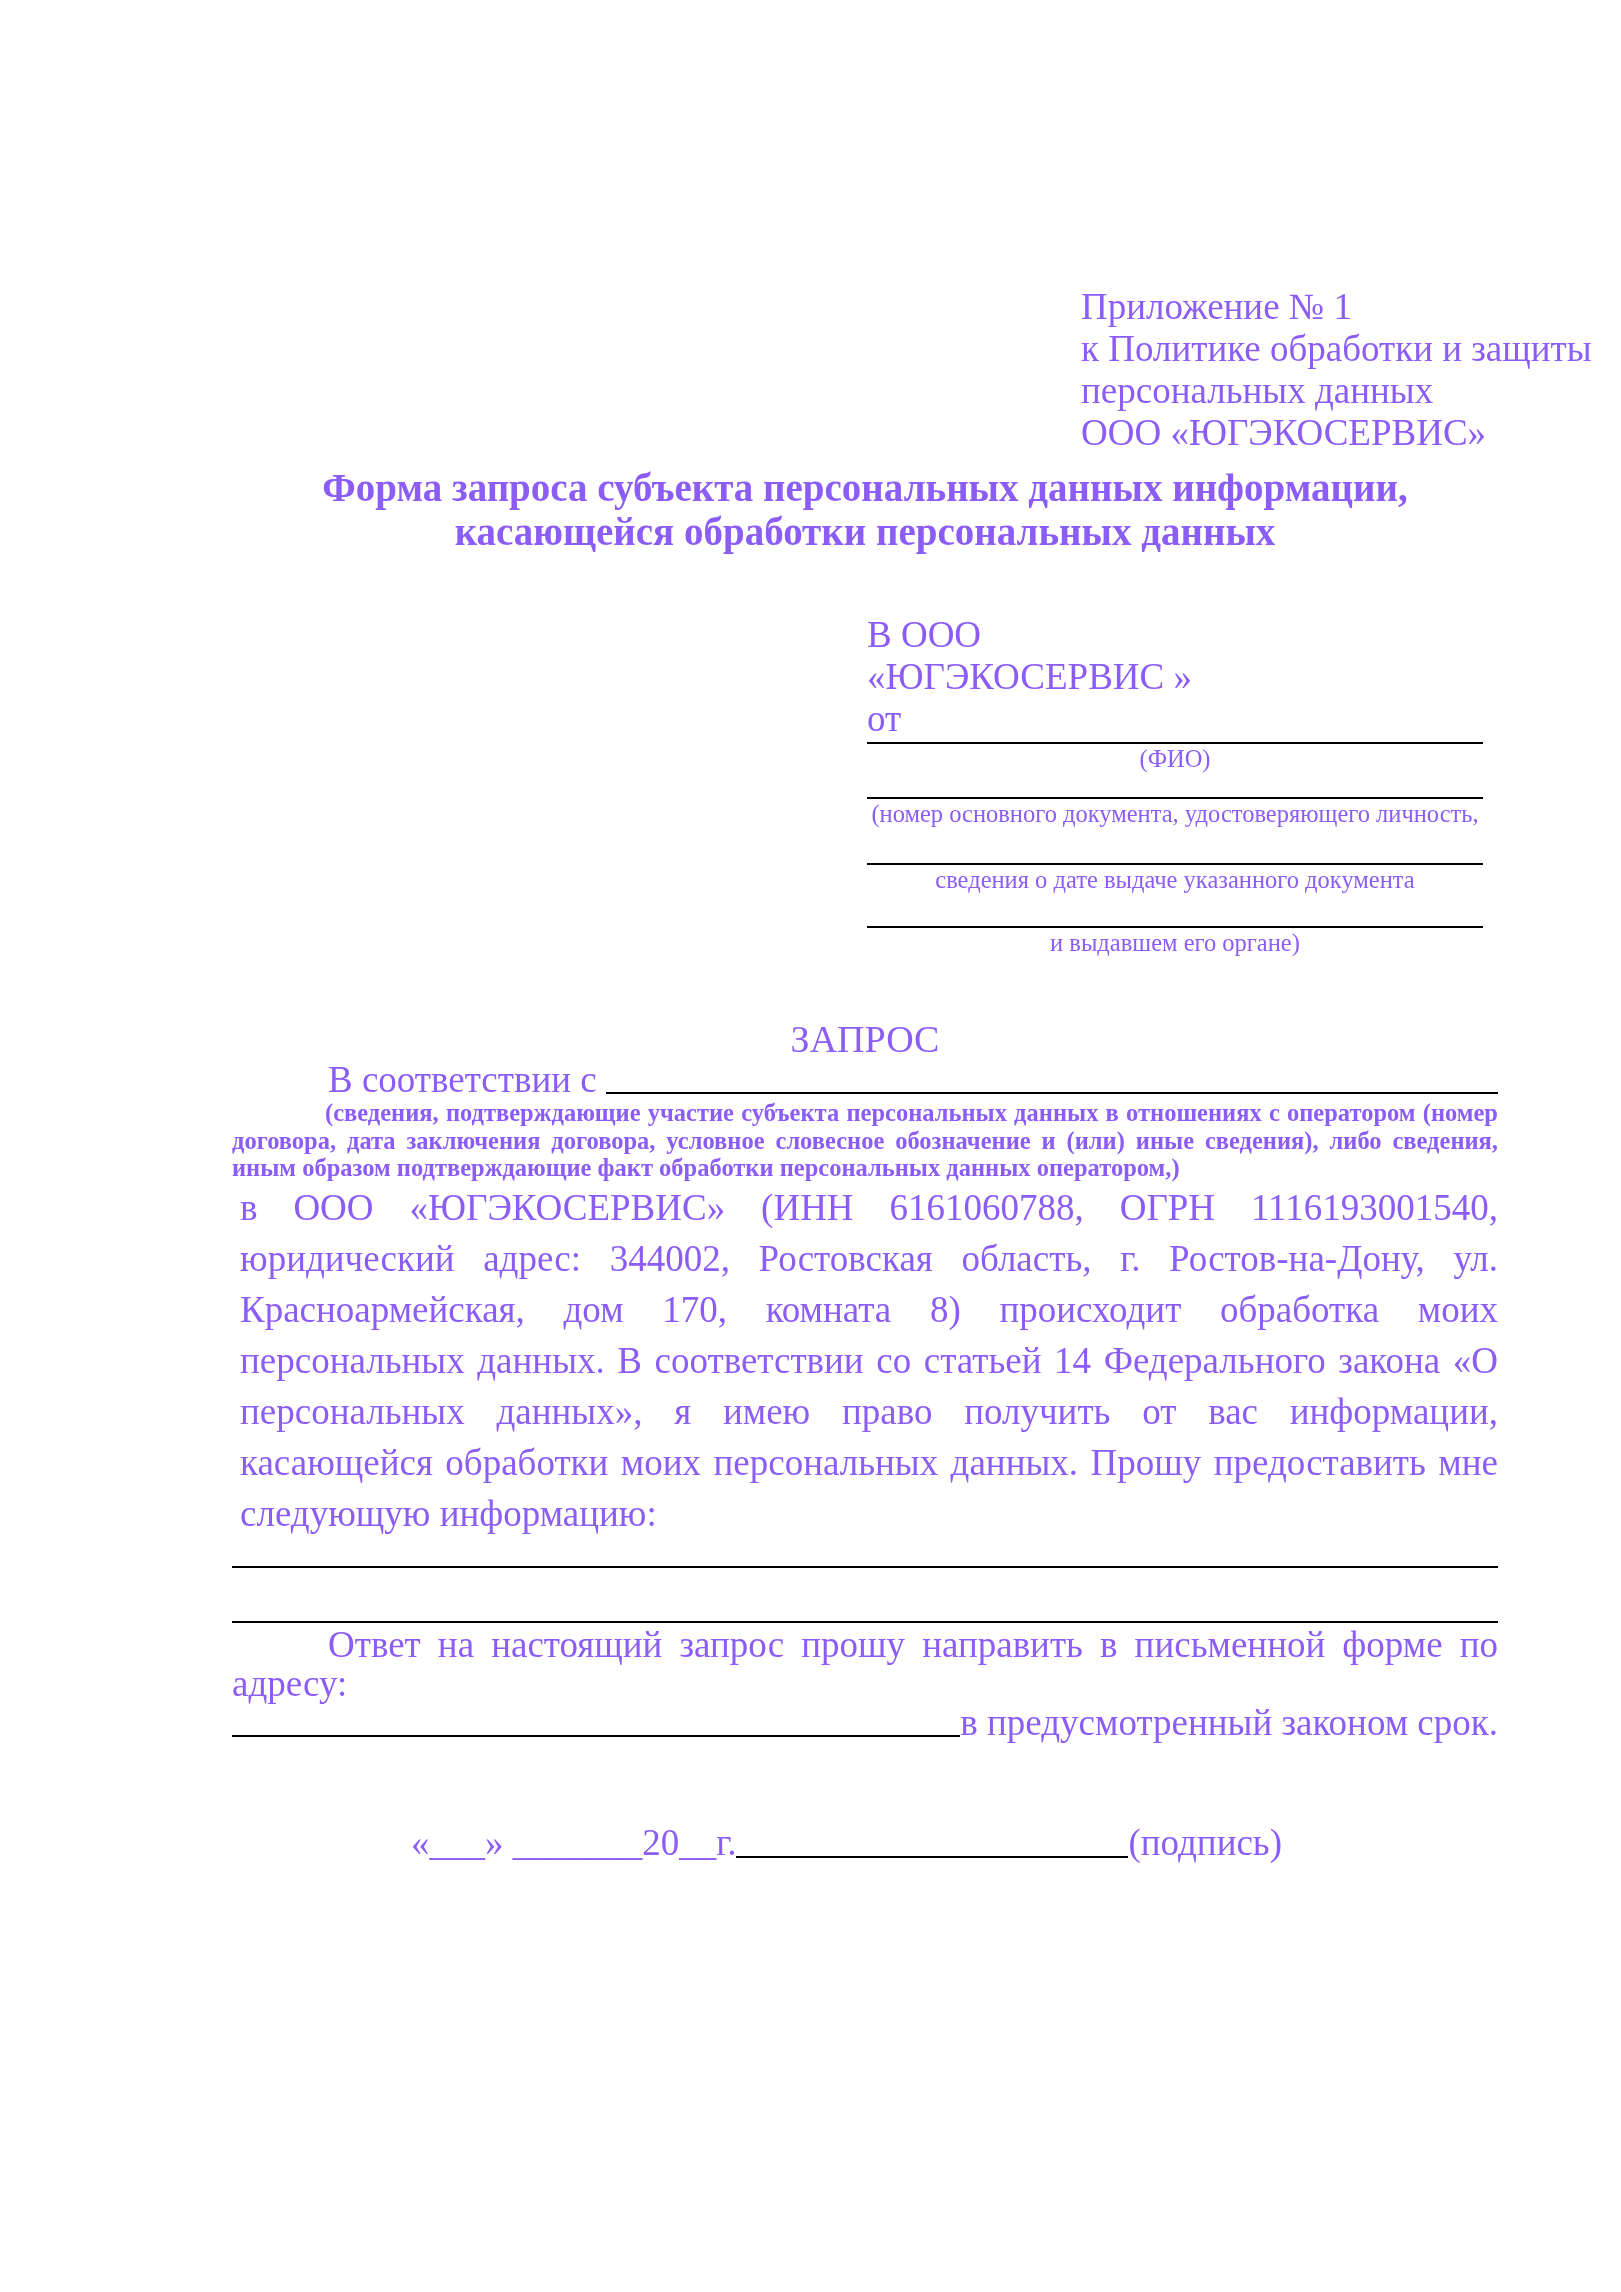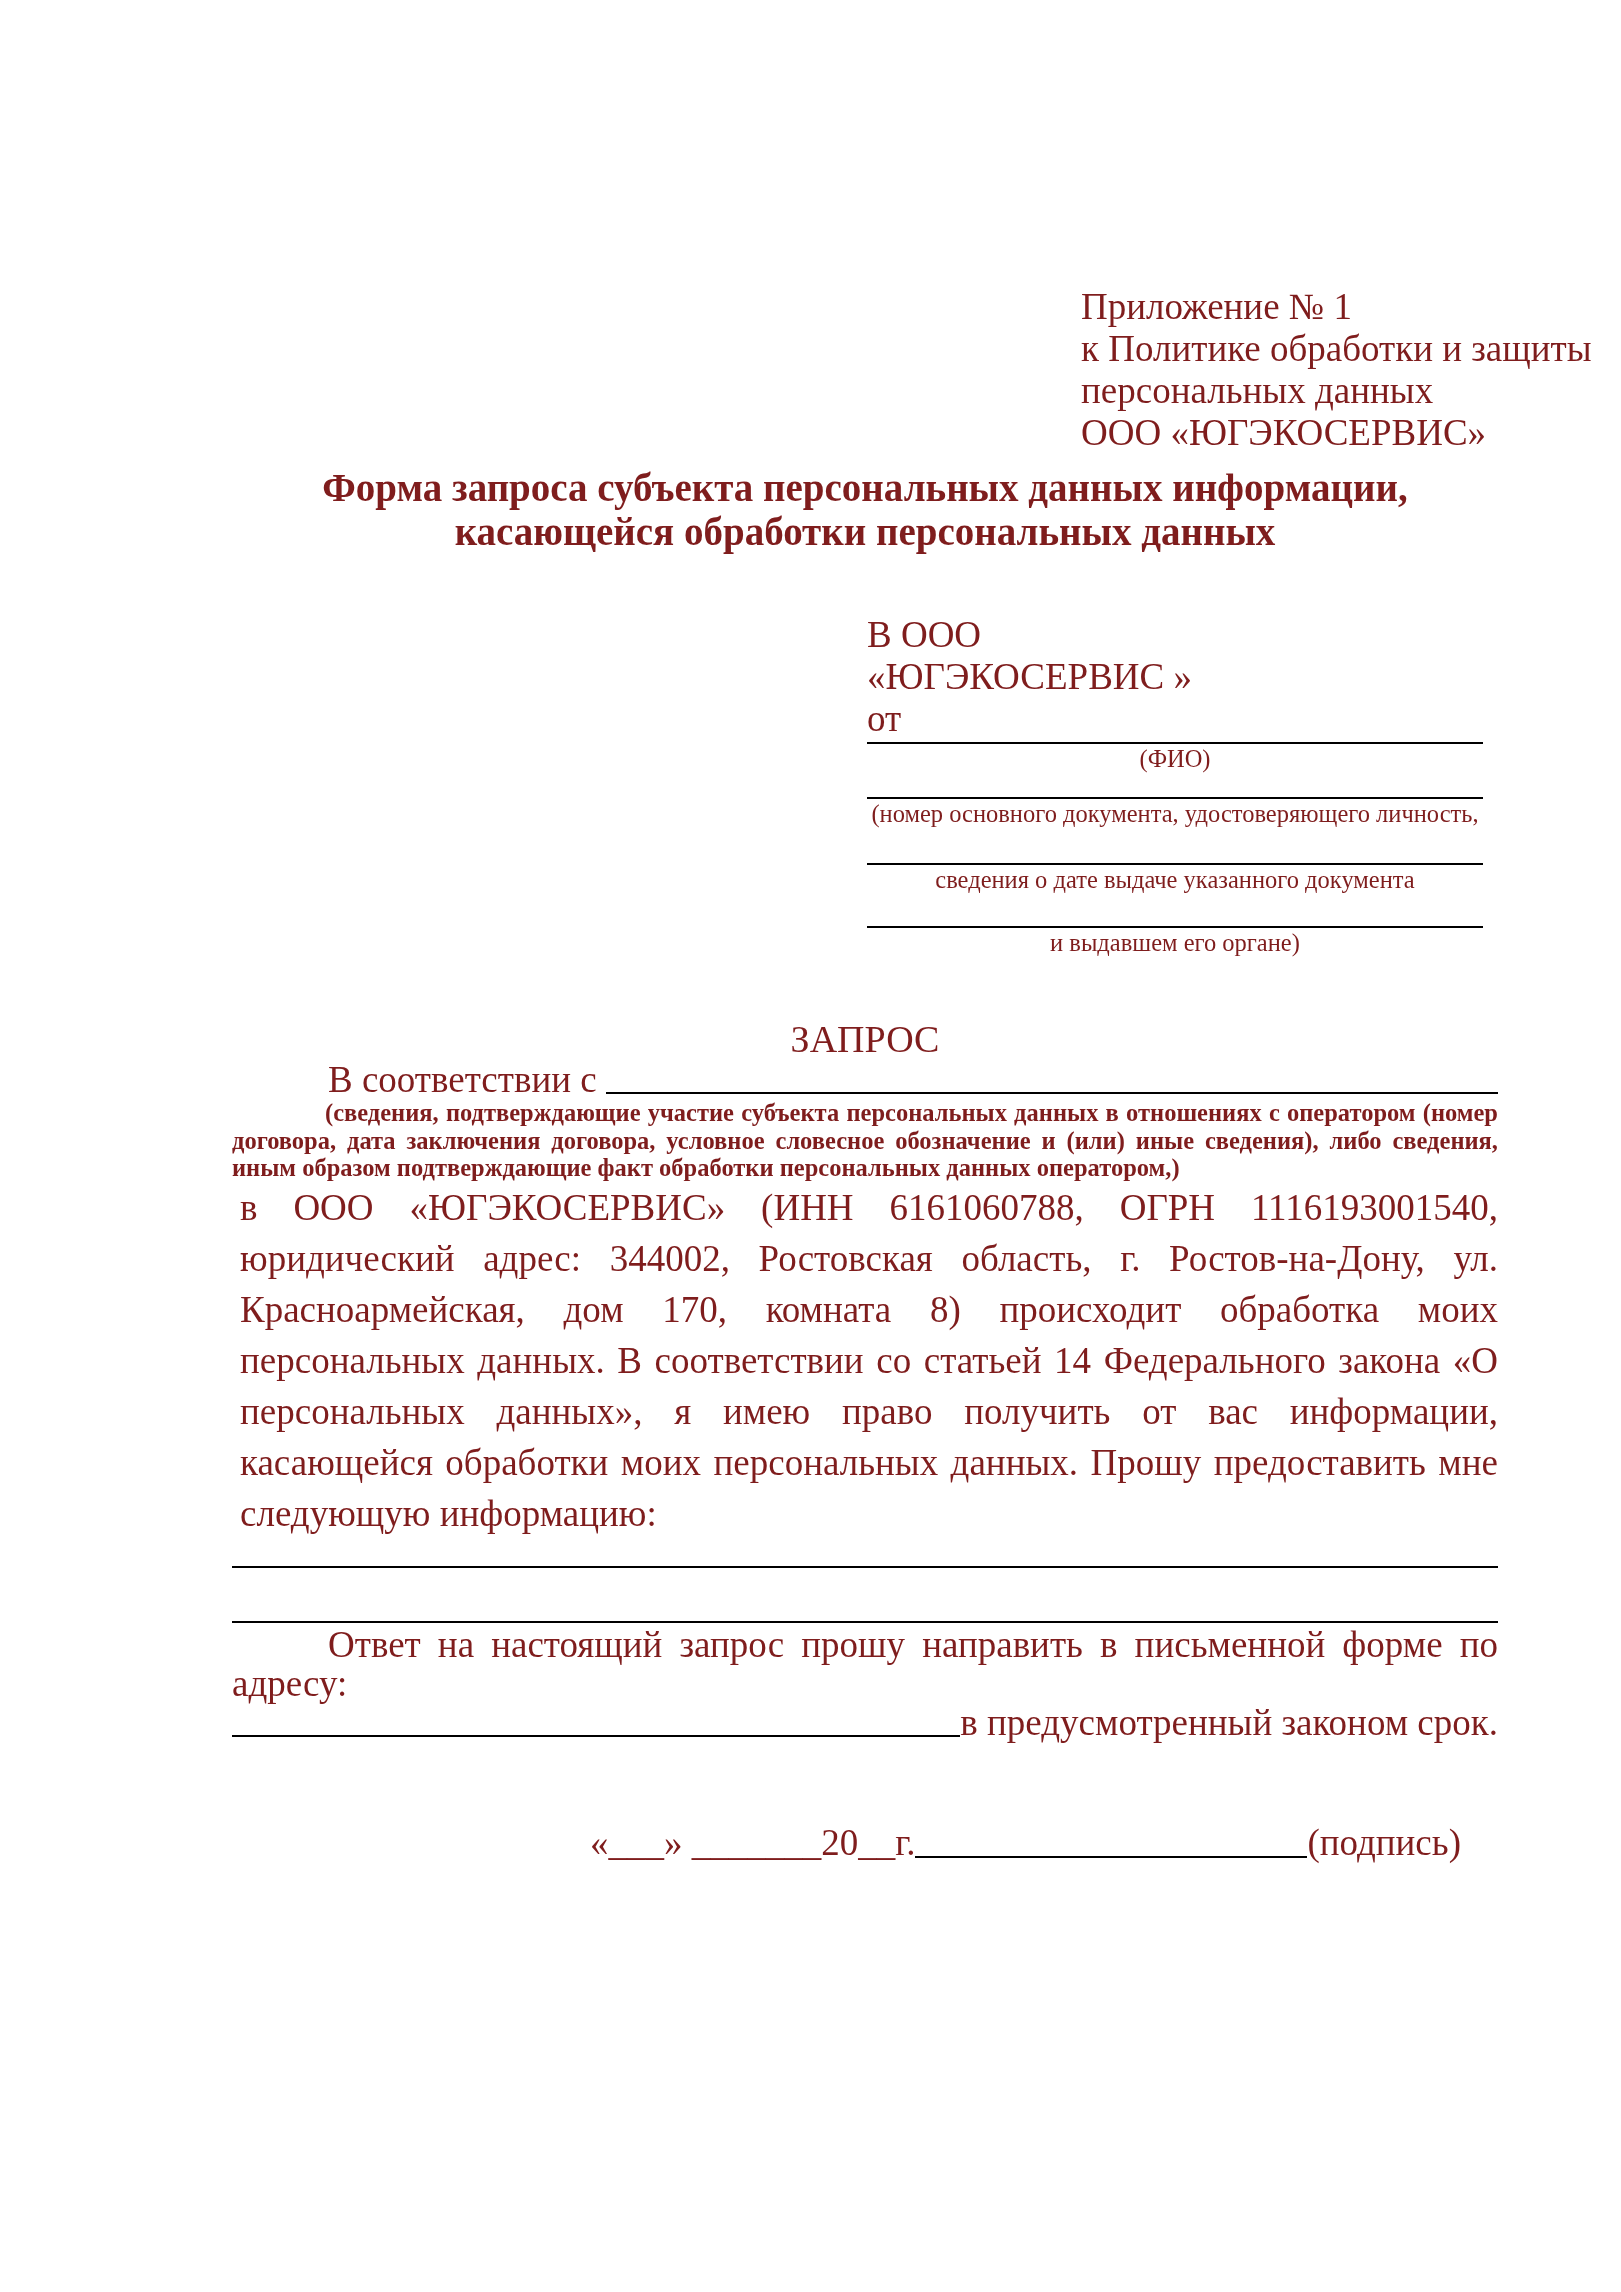--- a/index.html
+++ b/index.html
@@ -4,21 +4,21 @@
 <style>
   html, body { margin: 0; padding: 0; background: #ffffff; }
   .page {
     position: relative;
     width: 1621px;
     height: 1955px;
     background: #ffffff;
     box-sizing: border-box;
     padding: 286px 123px 0 232px;
     font-family: "Liberation Serif", "DejaVu Serif", serif;
-    color: #7f1d1d;
+    color: #8b5cf6;
     overflow: hidden;
   }
   
   .annex { margin-left: 849px; font-size: 37px; line-height: 42px; }
   .annex div { white-space: nowrap; }
   
   .title { margin-top: 11.8px; text-align: center; font-weight: bold; font-size: 39px; line-height: 44px; }
   
   .addressee { margin-top: 60px; margin-left: 635px; width: 616px; font-size: 37px; line-height: 42px; }
   .blank { border-bottom: 2px solid #000; }
@@ -41,21 +41,21 @@
     margin-top: 2px;
     font-size: 37px; line-height: 39px;
     text-indent: 96px;
     text-align: justify;
     text-align-last: justify;
   }
   .reply2 { display: flex; font-size: 37px; line-height: 39px; }
   .reply2 .fill { flex: 1; border-bottom: 2px solid #000; margin-bottom: 4.9px; }
   .reply2 .suffix { white-space: nowrap; }
   
-  .footer-row { margin-top: 80px; display: flex; justify-content: flex-end; font-size: 37px; line-height: 42px; }
+  .footer-row { margin-top: 80px; display: flex; justify-content: center; font-size: 37px; line-height: 42px; }
   .sig-group { display: flex; margin-right: 37px; }
   .sig-line { width: 392px; border-bottom: 2px solid #000; margin-bottom: 5.9px; }
   .sig-caption { white-space: nowrap; }
 </style>
 </head>
 <body>
 
 <div class="page">
 
   <div class="annex">

